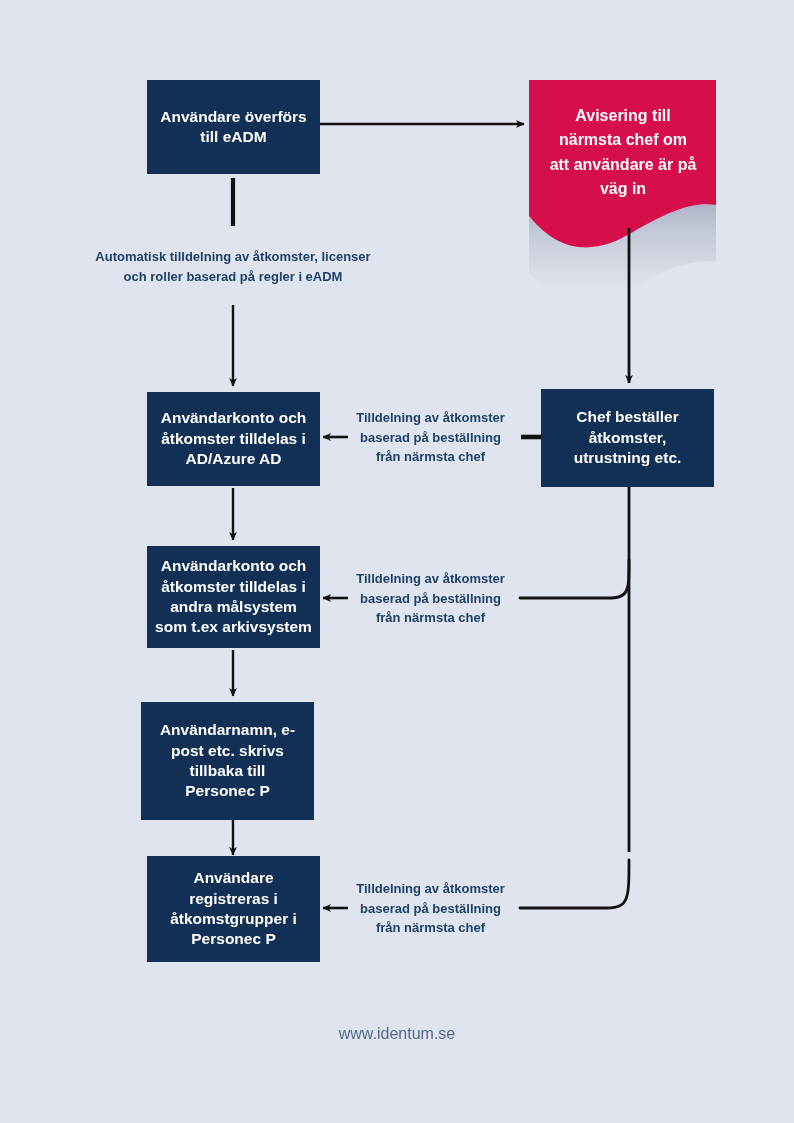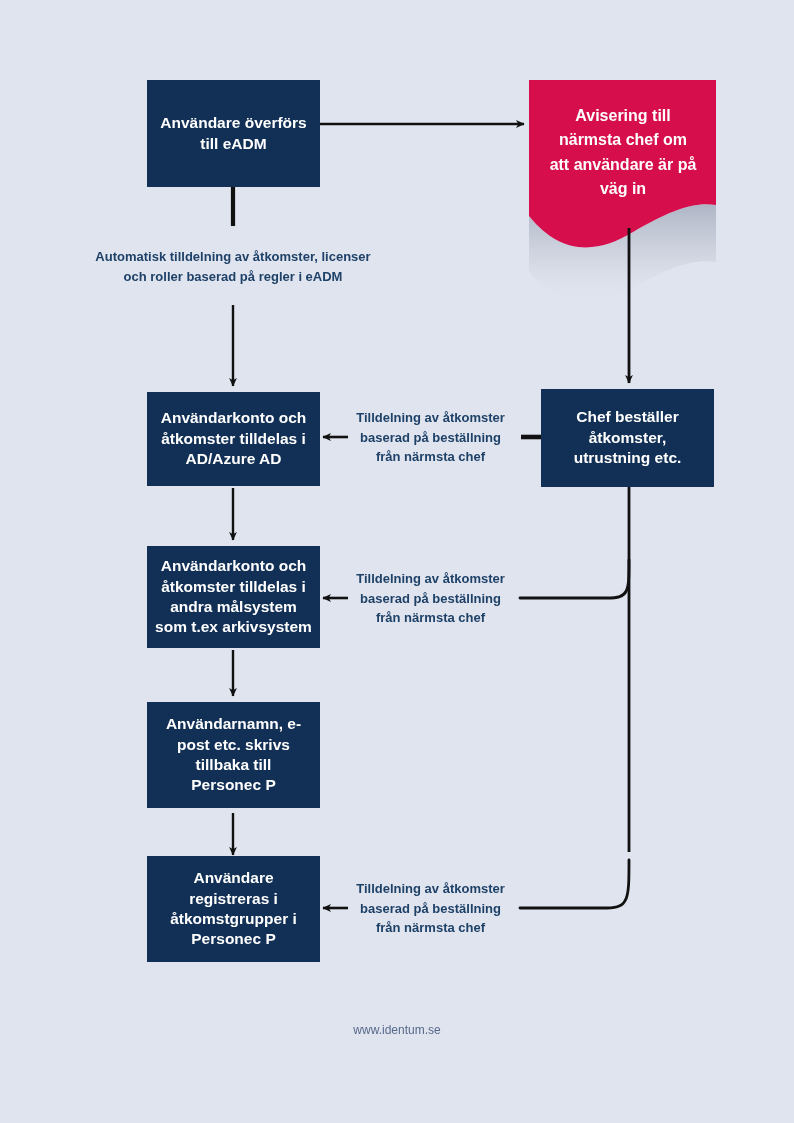--- a/index.html
+++ b/index.html
@@ -62,21 +62,21 @@
     line-height: 1.52;
     text-align: center;
     box-sizing: border-box;
   }
   .footer {
     position: absolute;
     width: 794px;
     left: 0;
     text-align: center;
     color: #55688a;
-    font-size: 12px;
+    font-size: 16px;
     line-height: 1.45;
     font-weight: normal;
   }
   .footer div { display: block; }
 </style>
 </head>
 <body>
 
 <div id="stage">
 
@@ -128,33 +128,33 @@
     <path d="M629,860 C629,898 629,908 607,908 L520,908" stroke="#111111" stroke-width="2.8" fill="none" stroke-linecap="round"></path>
     <path d="M348,908 L323,908" stroke="#111111" stroke-width="2.6" fill="none" marker-end="url(#arrowL)"></path>
 
     <path d="M233,488 L233,540" stroke="#111111" stroke-width="2.4" fill="none" marker-end="url(#arrowD)"></path>
 
     <path d="M233,650 L233,696" stroke="#111111" stroke-width="2.4" fill="none" marker-end="url(#arrowD)"></path>
 
     <path d="M233,813 L233,855" stroke="#111111" stroke-width="2.4" fill="none" marker-end="url(#arrowD)"></path>
   </svg>
 
-  <div class="node" style="left:147px; top:80px; width:173px; height:107px;">
+  <div class="node" style="left:147px; top:80px; width:173px; height:94px;">
     <span>Användare överförs<br>till eADM</span>
   </div>
 
   <div class="node" style="left:147px; top:392px; width:173px; height:94px;">
     <span>Användarkonto och<br>åtkomster tilldelas i<br>AD/Azure AD</span>
   </div>
 
   <div class="node" style="left:147px; top:546px; width:173px; height:102px;">
     <span>Användarkonto och<br>åtkomster tilldelas i<br>andra målsystem<br>som t.ex arkivsystem</span>
   </div>
 
-  <div class="node" style="left:147px; top:702px; width:173px; height:106px;">
+  <div class="node" style="left:141px; top:702px; width:173px; height:118px;">
     <span>Användarnamn, e-<br>post etc. skrivs<br>tillbaka till<br>Personec P</span>
   </div>
 
   <div class="node" style="left:147px; top:856px; width:173px; height:106px;">
     <span>Användare<br>registreras i<br>åtkomstgrupper i<br>Personec P</span>
   </div>
 
   <div class="node" style="left:541px; top:389px; width:173px; height:98px;">
     <span>Chef beställer<br>åtkomster,<br>utrustning etc.</span>
   </div>

